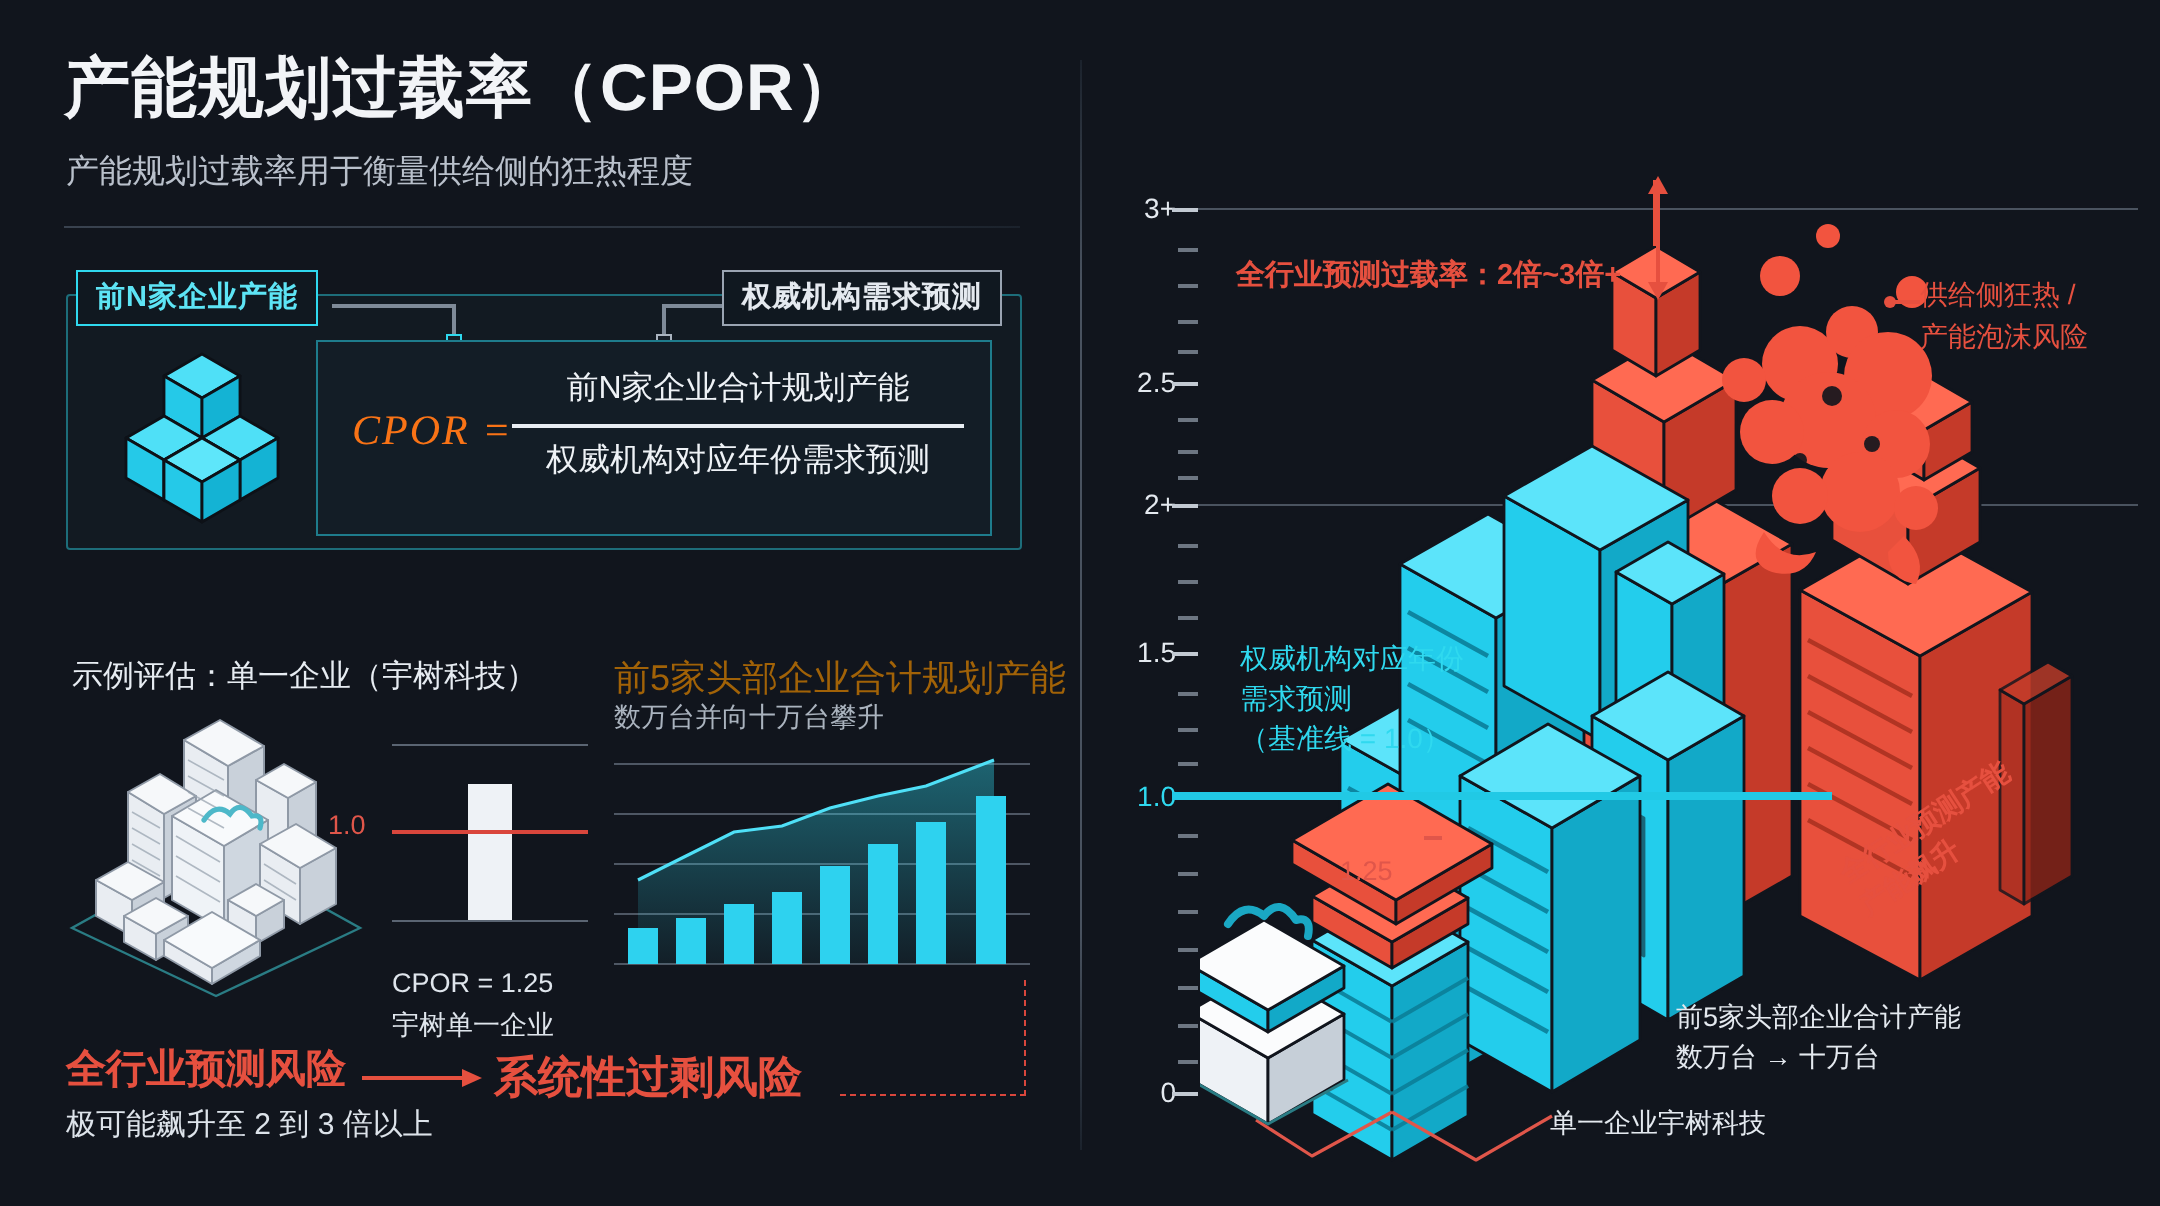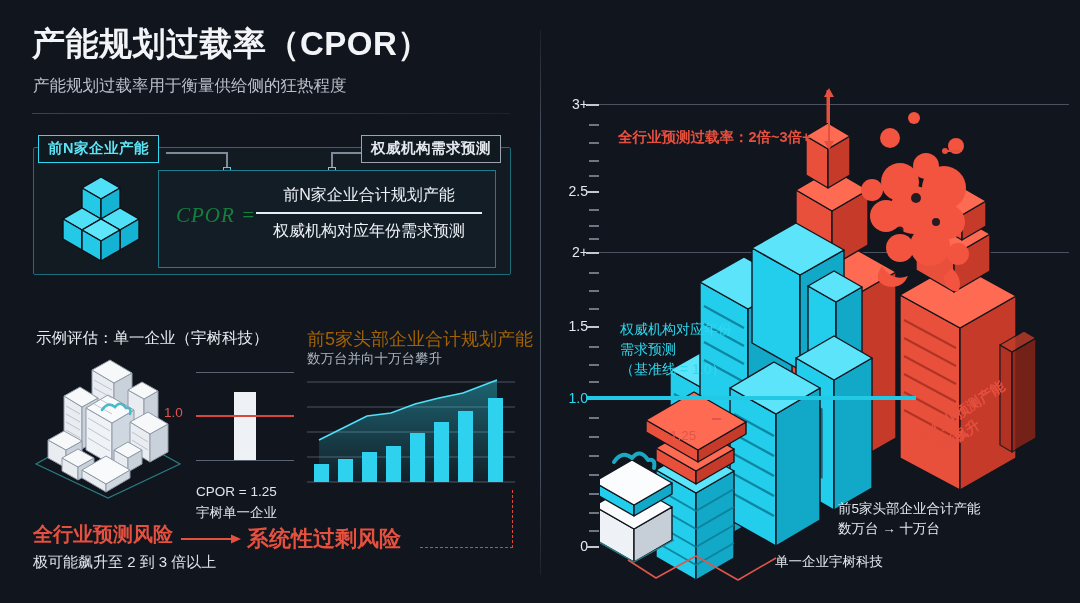--- a/index.html
+++ b/index.html
@@ -54,21 +54,21 @@
 
   #cube { position: absolute; left: 60px; top: 175px; width: 82px; height: 92px; }
 
   #eqbox {
     position: absolute; left: 158px; top: 170px; width: 338px; height: 98px;
     border: 1px solid #1e7c8c; background: #131d26;
   }
   #cpor-lhs {
     position: absolute; left: 176px; top: 203px;
     font-family: "Liberation Serif", "DejaVu Serif", serif;
-    font-style: italic; font-size: 21px; color: #15803d; letter-spacing: 1px; text-align: center;
+    font-style: italic; font-size: 21px; color: #f97316; letter-spacing: 1px; text-align: center;
   }
   #frac { position: absolute; left: 256px; top: 180px; width: 226px; text-align: center; }
   #frac .num, #frac .den {
     font-size: 16px; color: #eef2f6; font-weight: 500; white-space: nowrap;
     line-height: 30px;
   }
   #frac .bar { height: 1.5px; background: #e8edf2; margin: 2px 0; }
 
   
   #ex-title {
@@ -549,20 +549,24 @@
     <div id="ann-top">全行业预测过载率：2倍~3倍+</div>
 
     <div id="ann-mid">
       <div>权威机构对应年份</div>
       <div>需求预测</div>
       <div>（基准线 = 1.0）</div>
     </div>
 
     <div id="ann-right-dot"></div>
     <div id="ann-right-line"></div>
+    <div id="ann-right">
+      <div>供给侧狂热 /</div>
+      <div>产能泡沫风险</div>
+    </div>
 
     <div id="ann-diag">
       <div>全行业预测产能</div>
       <div>产能飙升</div>
     </div>
 
     <div id="ann-125">1.25</div>
     <div id="ann-125-tick"></div>
 
     <div id="cap-five">

